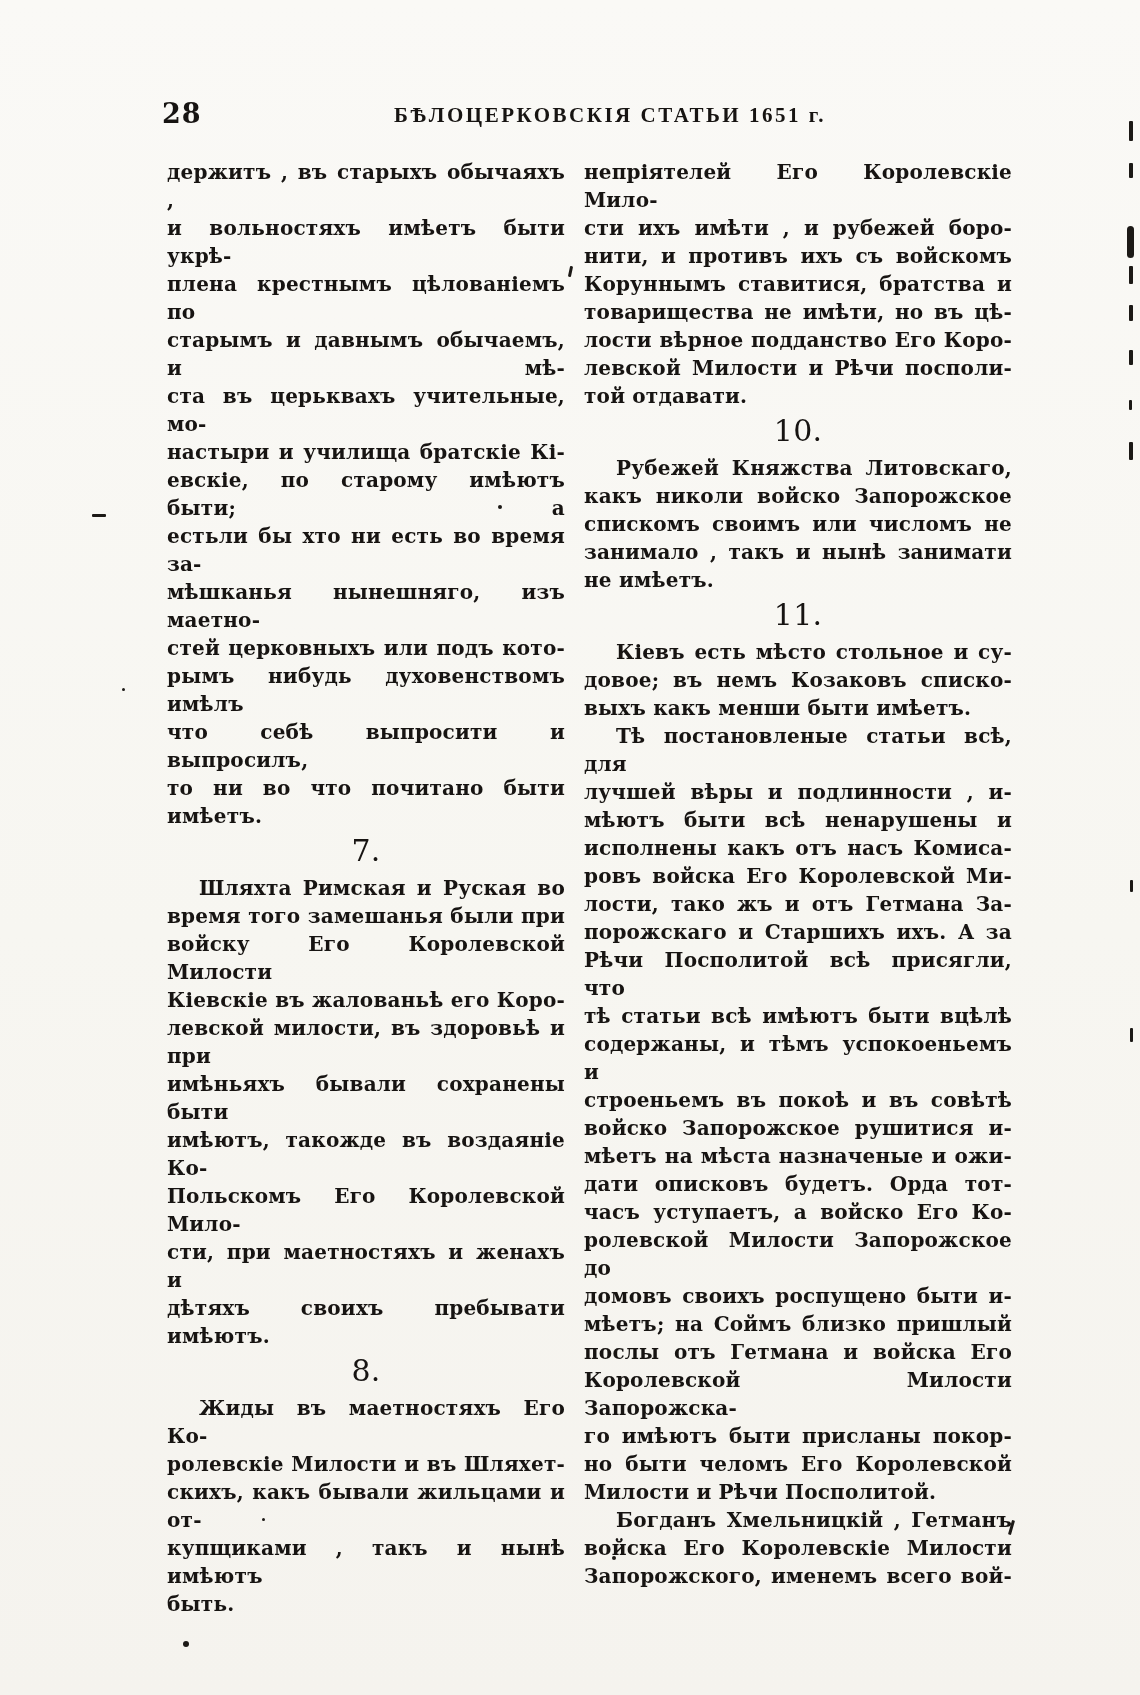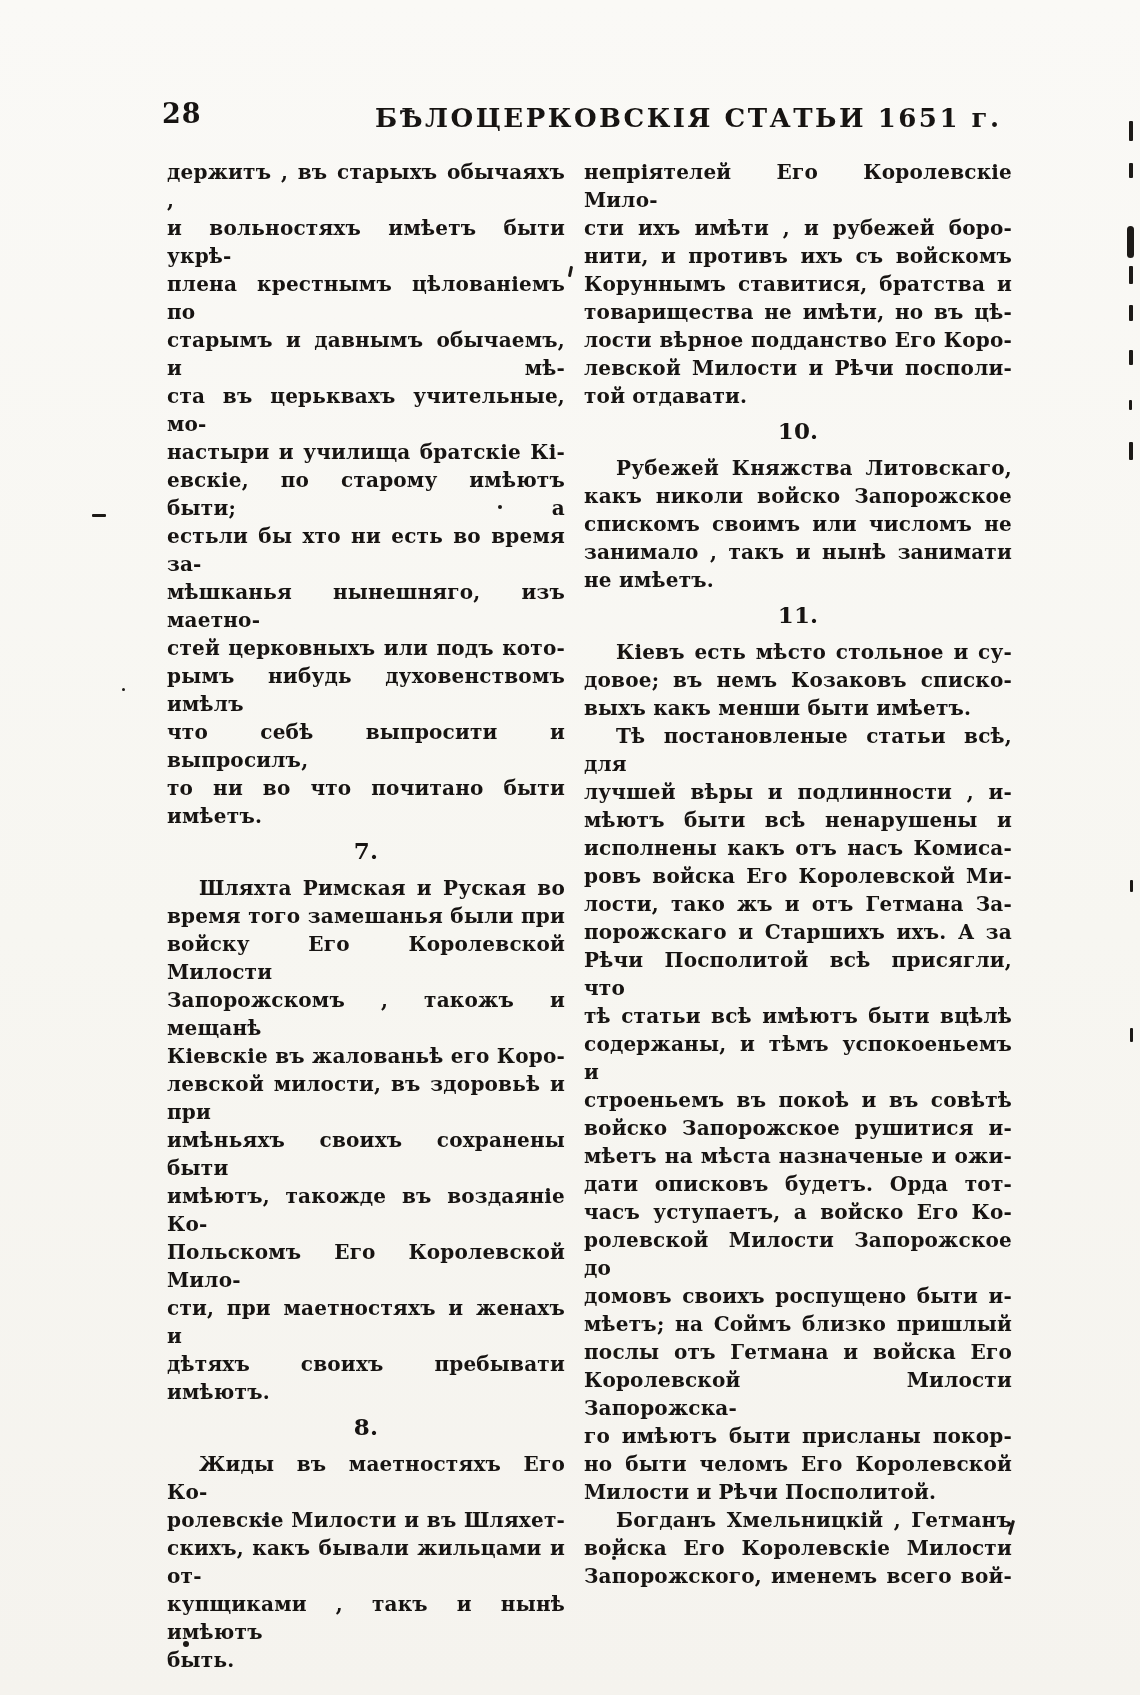--- a/index.html
+++ b/index.html
@@ -23,46 +23,47 @@
     font-size: 27px;
     font-weight: 700;
     letter-spacing: 1px;
   }
   .running-title {
     position: absolute;
     left: 375px;
     top: 103px;
     width: 470px;
     text-align: center;
-    font-size: 26px;
+    font-size: 21px;
     font-weight: 700;
     letter-spacing: 2.5px;
     white-space: nowrap;
+    font-family: Liberation Serif, serif;
   }
   .col {
     position: absolute;
     top: 158px;
     font-size: 20px;
     font-weight: 700;
     line-height: 28px;
     letter-spacing: 0.2px;
   }
   .col-left  { left: 167px; width: 398px; }
   .col-right { left: 584px; width: 428px; }
   .line {
     text-align: justify;
     text-align-last: justify;
     min-height: 28px;
   }
   .line.endline { text-align-last: left; }
   .line.indent  { text-indent: 32px; }
   .art-num {
     text-align: center;
-    font-size: 23px;
-    font-weight: 700;
+    font-size: 30px;
+    font-weight: 400;
     margin: 7px 0 9px 0;
   }
   .artifact {
     position: absolute;
     background: #1c1916;
     border-radius: 1px;
   }
   .artifact.round { border-radius: 50%; }
 </style>
 </head>
@@ -85,24 +86,23 @@
       <div class="line">естьли бы хто ни есть во время за-</div>
       <div class="line">мѣшканья нынешняго, изъ маетно-</div>
       <div class="line">стей церковныхъ или подъ кото-</div>
       <div class="line">рымъ нибудь духовенствомъ имѣлъ</div>
       <div class="line">что себѣ выпросити и выпросилъ,</div>
       <div class="line endline">то ни во что почитано быти имѣетъ.</div>
       <div class="art-num">7.</div>
       <div class="line indent">Шляхта Римская и Руская во</div>
       <div class="line">время того замешанья были при</div>
       <div class="line">войску Его Королевской Милости</div>
-      <div class="line">Запорожскомъ , такожъ и мещанѣ</div>
       <div class="line">Кіевскіе въ жалованьѣ его Коро-</div>
       <div class="line">левской милости, въ здоровьѣ и при</div>
-      <div class="line">имѣньяхъ своихъ сохранены быти</div>
+      <div class="line">имѣньяхъ бывали сохранены быти</div>
       <div class="line">имѣютъ, такожде въ воздаяніе Ко-</div>
       <div class="line">Польскомъ Его Королевской Мило-</div>
       <div class="line">сти, при маетностяхъ и женахъ и</div>
       <div class="line endline">дѣтяхъ своихъ пребывати имѣютъ.</div>
       <div class="art-num">8.</div>
       <div class="line indent">Жиды въ маетностяхъ Его Ко-</div>
       <div class="line">ролевскіе Милости и въ Шляхет-</div>
       <div class="line">скихъ, какъ бывали жильцами и от-</div>
       <div class="line">купщиками , такъ и нынѣ имѣютъ</div>
       <div class="line endline">быть.</div>

